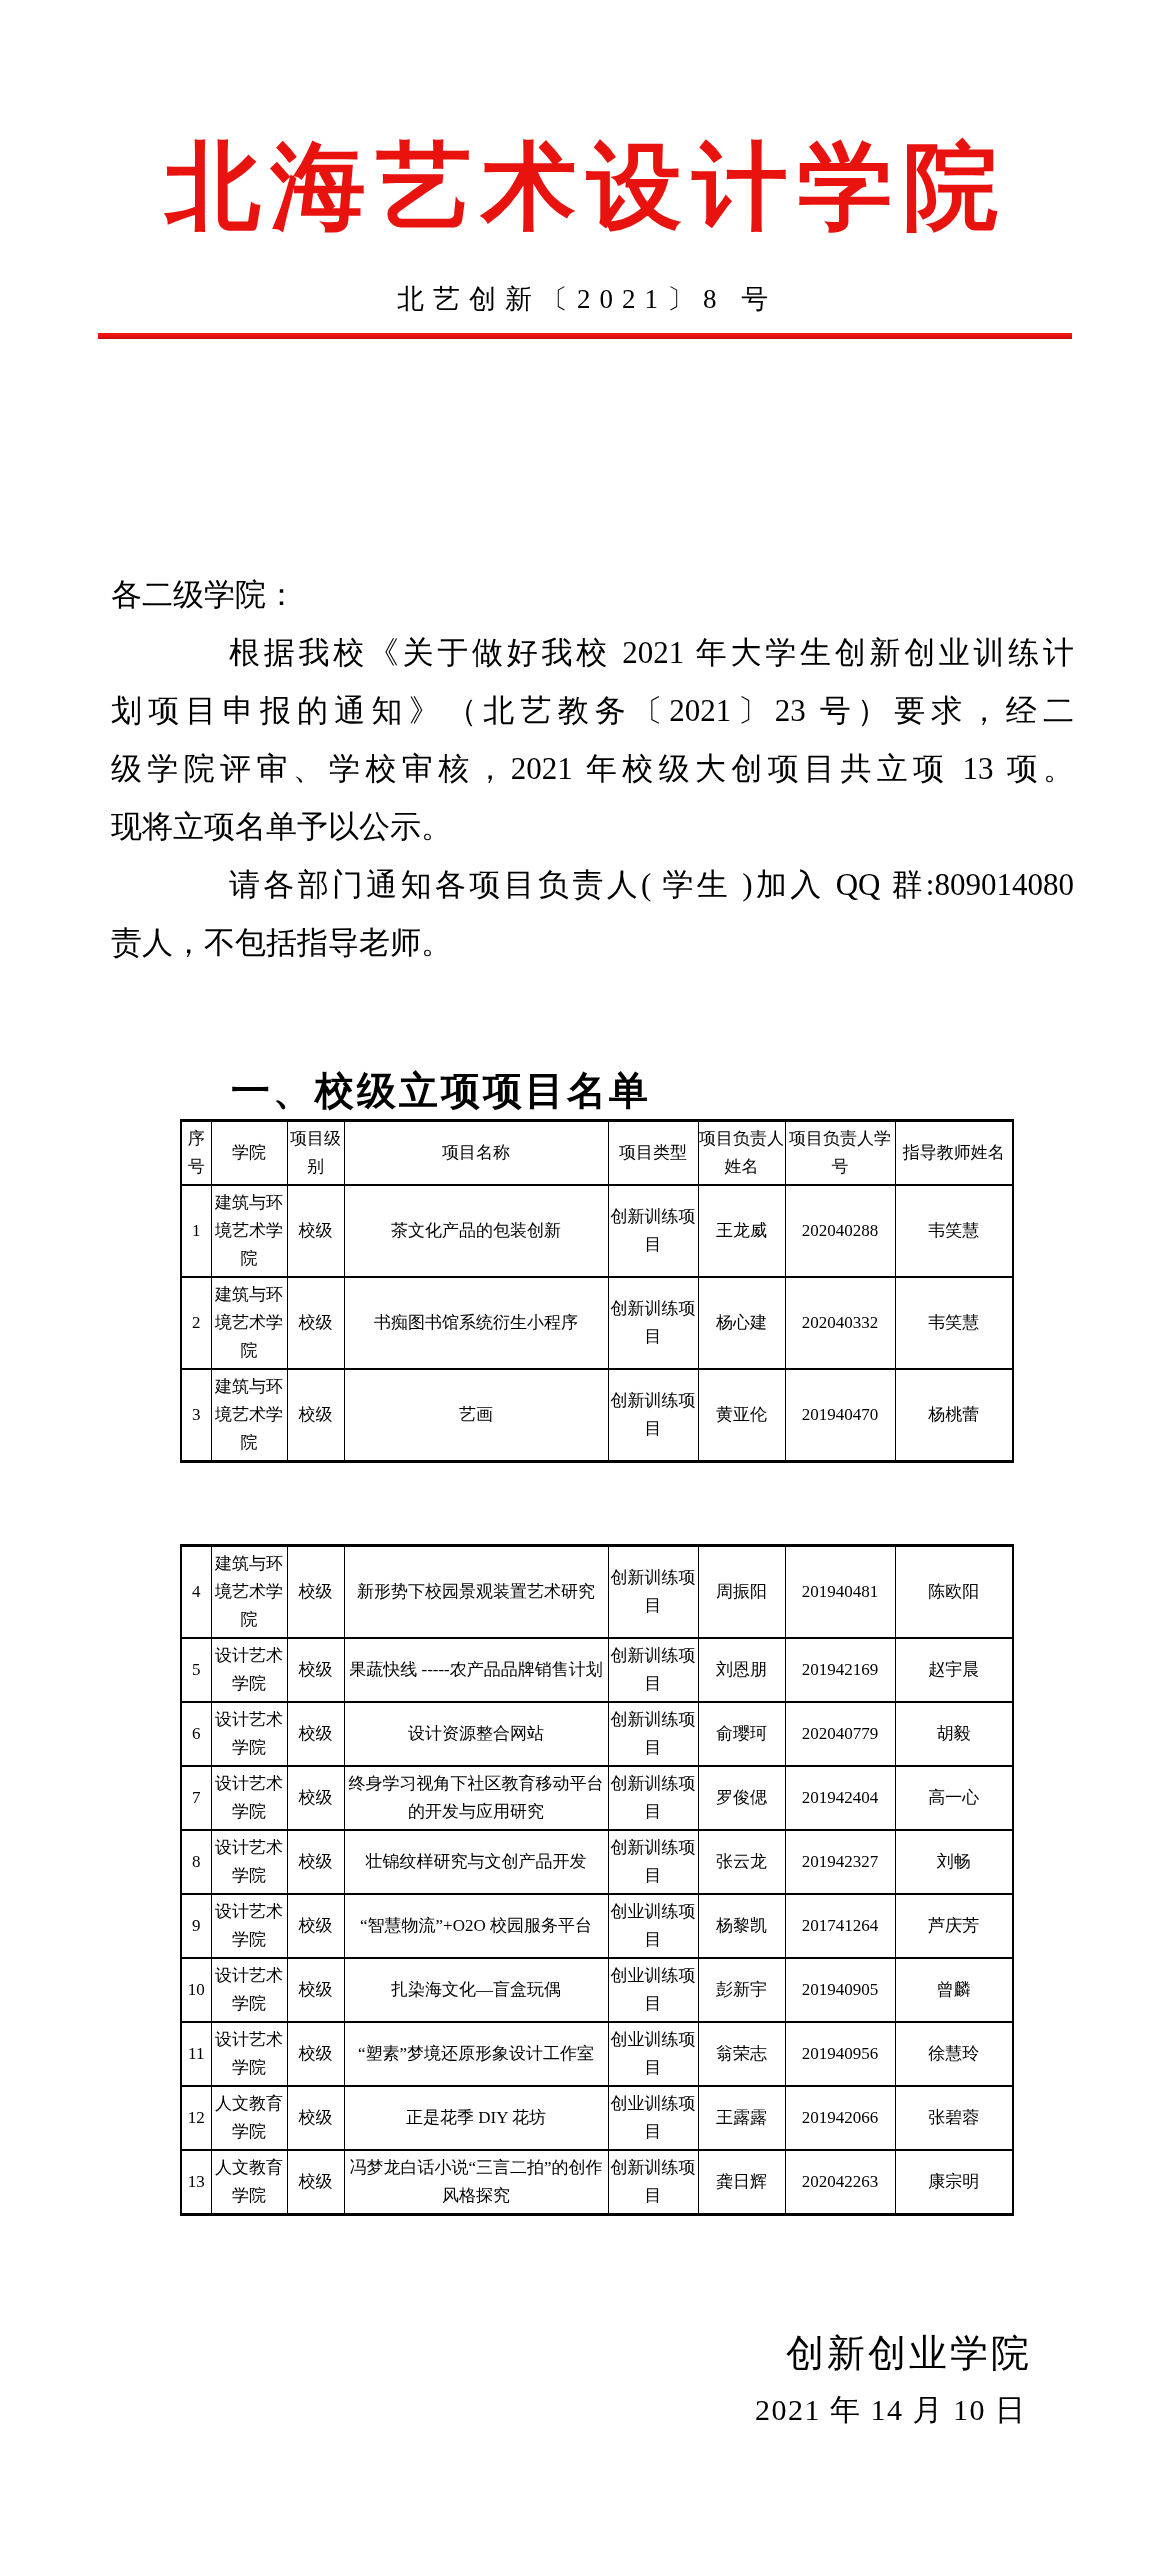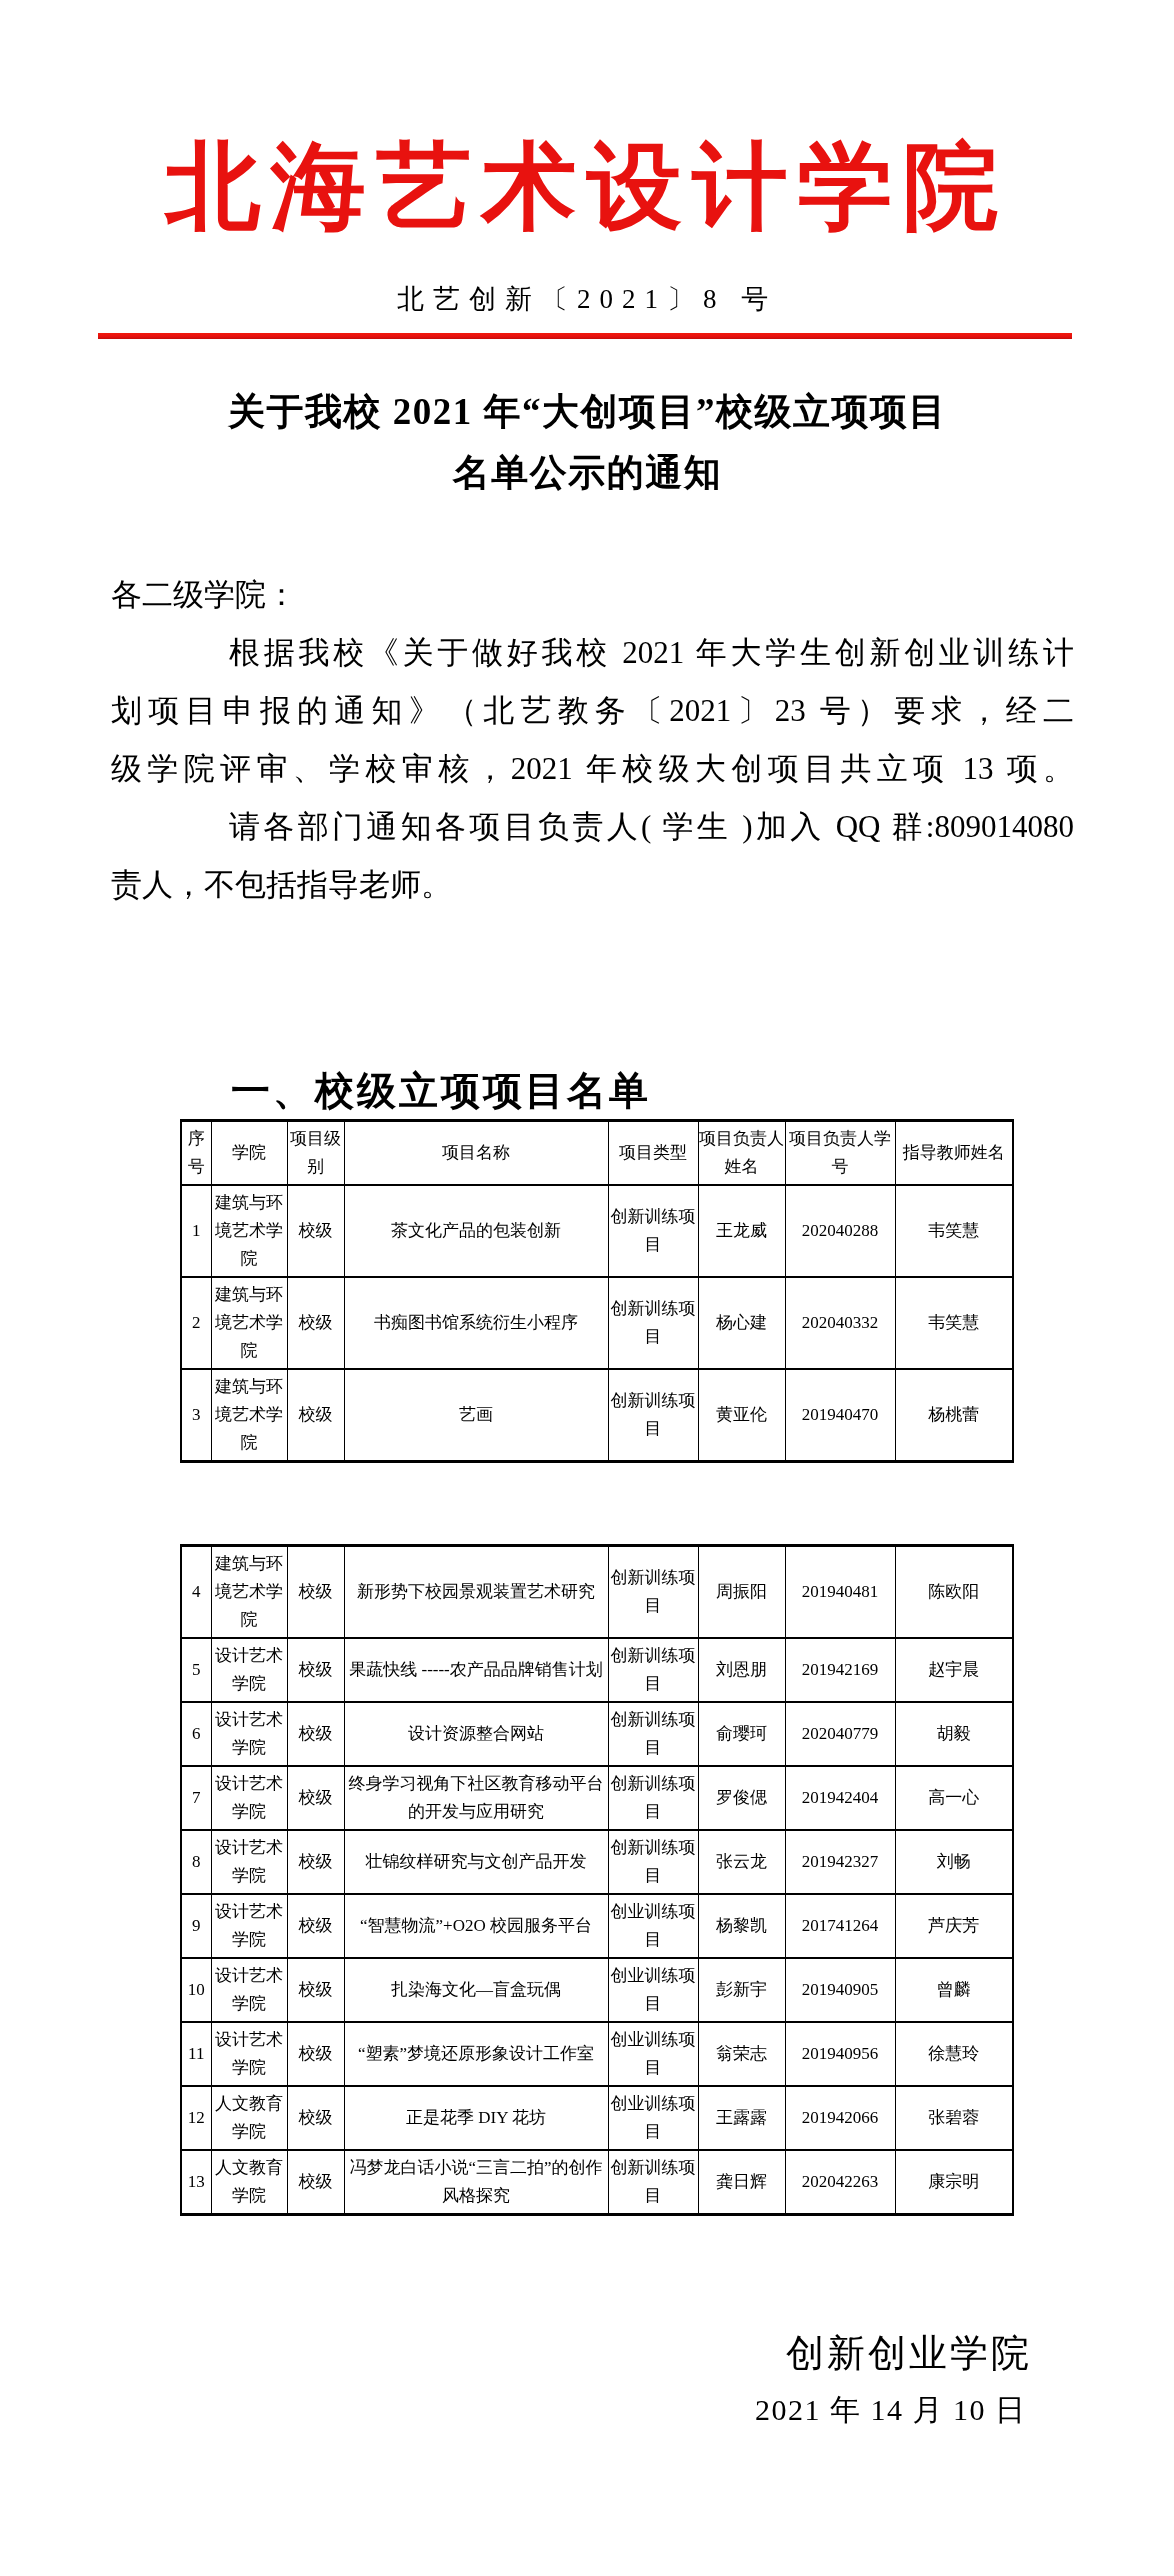--- a/index.html
+++ b/index.html
@@ -94,30 +94,27 @@
 <body>
 
 <div class="page">
 
   <div class="org-name">北海艺术设计学院</div>
 
   <div class="doc-number">北艺创新〔2021〕8 号</div>
 
   <div class="red-rule"></div>
 
-  <div class="doc-title">
-    <div>关于我校 2021 年“大创项目”校级立项项目</div>
-    <div>名单公示的通知</div>
-  </div>
 
   <div class="notice-body">
     <div class="bline left">各二级学院：</div>
     <div class="bline just indent">根据我校《关于做好我校 2021 年大学生创新创业训练计</div>
     <div class="bline just">划项目申报的通知》（北艺教务〔2021〕23 号）要求，经二</div>
     <div class="bline just">级学院评审、学校审核，2021 年校级大创项目共立项 13 项。</div>
+    <div class="bline left">现将立项名单予以公示。</div>
     <div class="bline just indent">请各部门通知各项目负责人( 学生 )加入 QQ 群:809014080</div>
     <div class="bline left">责人，不包括指导老师。</div>
   </div>
 
   <div class="section-heading">一、校级立项项目名单</div>
 
   <table class="ptable t1">
     <colgroup>
       <col style="width:30px">
         <col style="width:76px">

